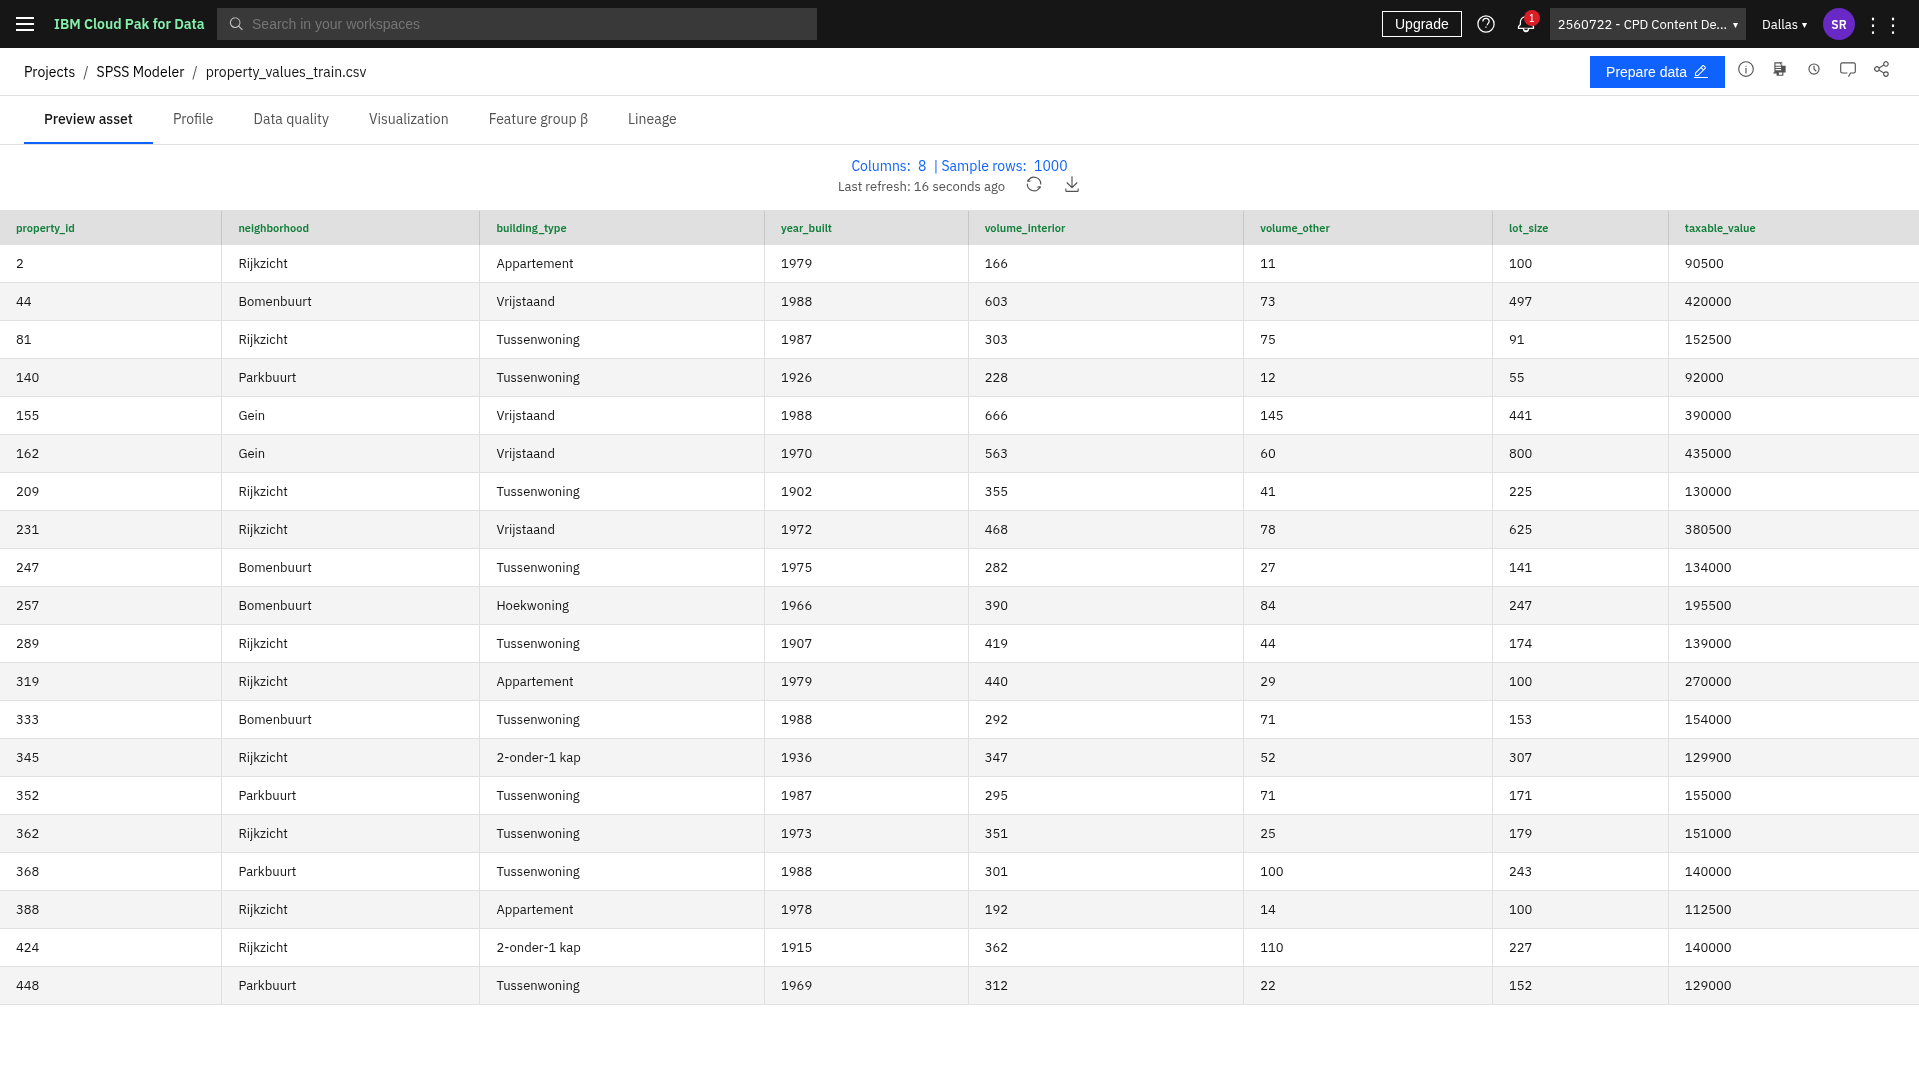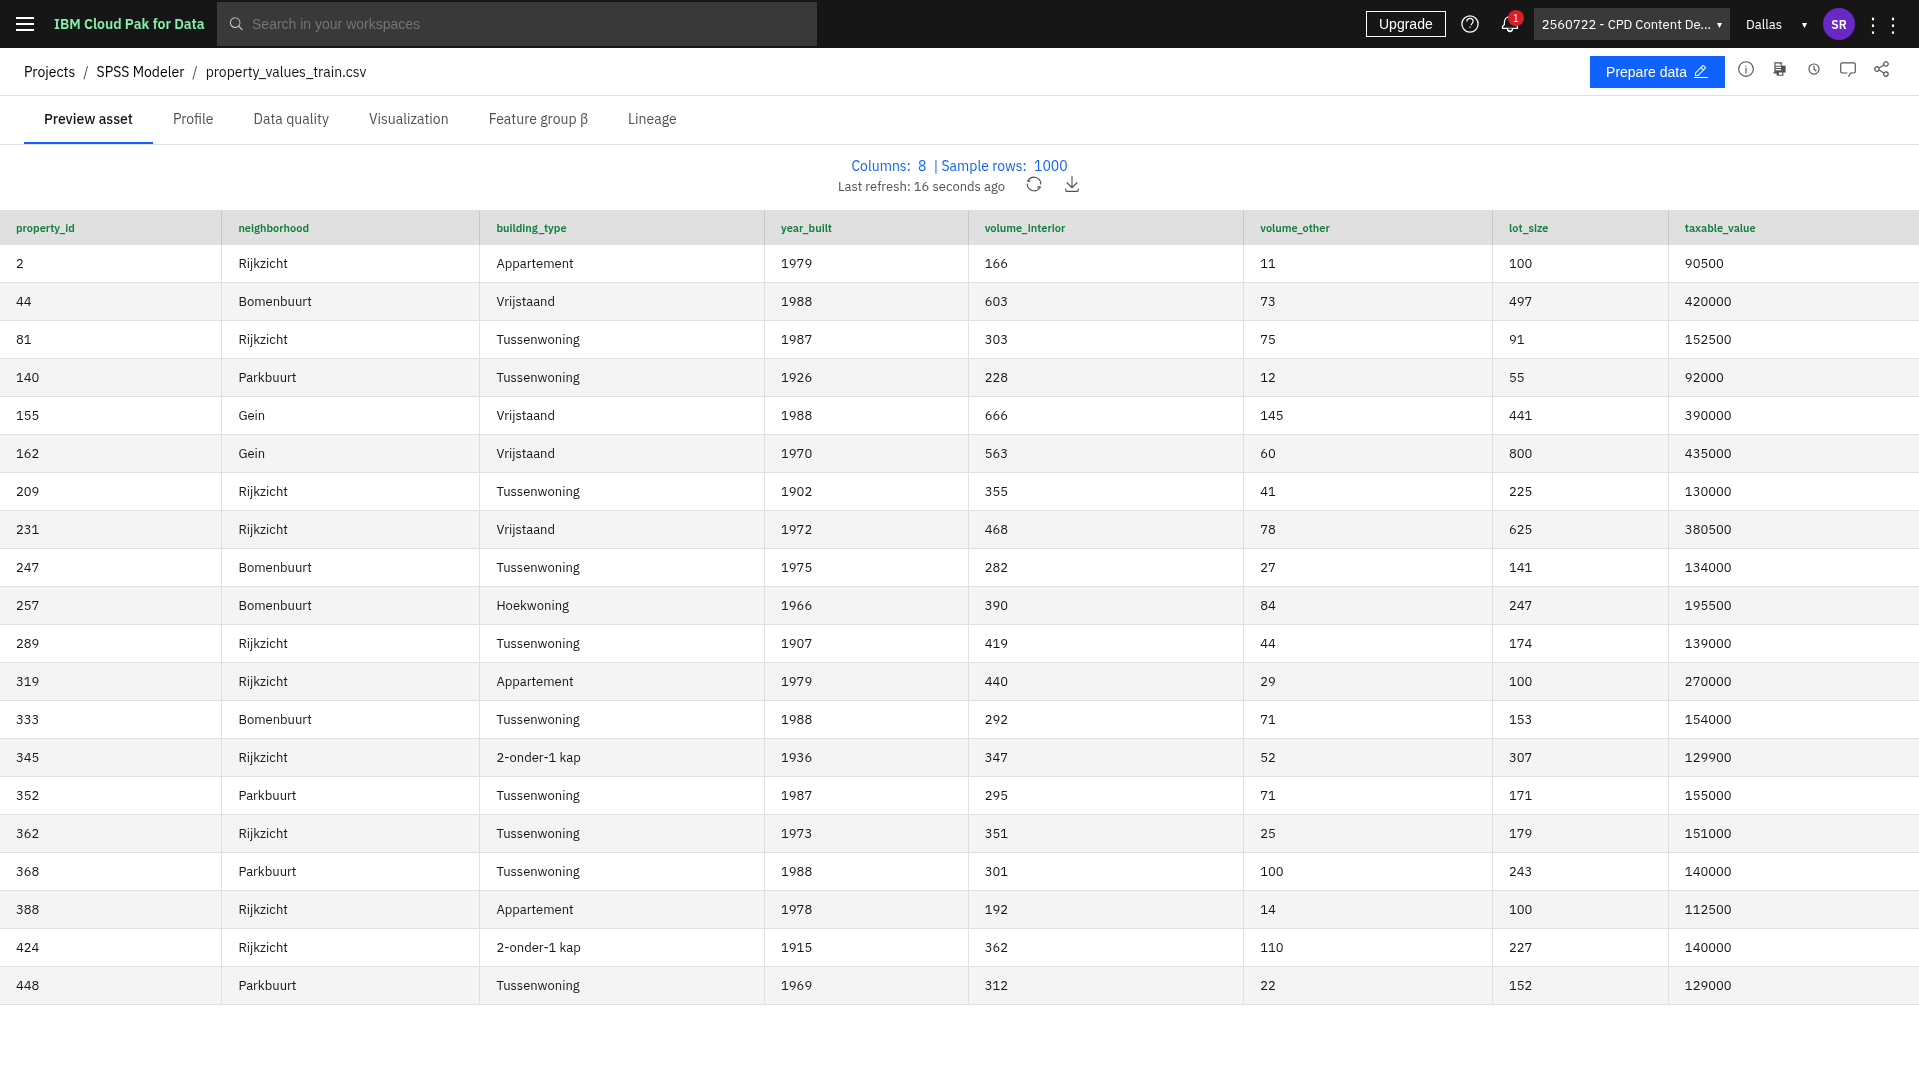--- a/index.html
+++ b/index.html
@@ -13,21 +13,21 @@
       display: flex;
       align-items: center;
       padding: 0 16px;
       gap: 12px;
     }
     .hamburger { cursor: pointer; display: flex; flex-direction: column; gap: 4px; }
     .hamburger span { width: 18px; height: 2px; background: #fff; display: block; }
     .brand { font-size: 14px; font-weight: 600; color: #86efac; margin-left: 8px; white-space: nowrap; }
     .search-bar {
       display: flex; align-items: center; background: #393939; border: none;
-      height: 44px; padding: 12px 12px; gap: 8px; flex: 1; max-width: 600px; cursor: text;
+      height: 32px; padding: 12px 12px; gap: 8px; flex: 1; max-width: 600px; cursor: text;
     }
     .search-bar input {
       background: transparent; border: none; outline: none; color: #c6c6c6; font-size: 14px; width: 100%;
     }
     .nav-right { display: flex; align-items: center; gap: 8px; margin-left: auto; }
     .upgrade-btn {
       background: transparent; border: 1px solid #fff; color: #fff;
       padding: 4px 12px; font-size: 14px; cursor: pointer;
     }
     .icon-btn {
@@ -38,21 +38,21 @@
     .notif-badge {
       background: #da1e28; color: #fff; border-radius: 50%; font-size: 10px;
       width: 16px; height: 16px; display: flex; align-items: center; justify-content: center;
       position: absolute; top: 2px; right: 2px;
     }
     .account-selector {
       display: flex; align-items: center; gap: 6px; color: #fff; cursor: pointer;
       padding: 4px 8px; background: #393939; font-size: 13px; height: 32px;
     }
     .region-selector {
-      display: flex; align-items: center; gap: 20px; color: #fff; cursor: pointer;
+      display: flex; align-items: center; gap: 4px; color: #fff; cursor: pointer;
       padding: 4px 8px; font-size: 13px; height: 32px;
     }
     .avatar {
       width: 32px; height: 32px; border-radius: 50%; background: #6929c4;
       color: #fff; display: flex; align-items: center; justify-content: center;
       font-size: 12px; font-weight: 600; cursor: pointer;
     }
     .grid-icon { font-size: 20px; color: #fff; cursor: pointer; }
 
     

